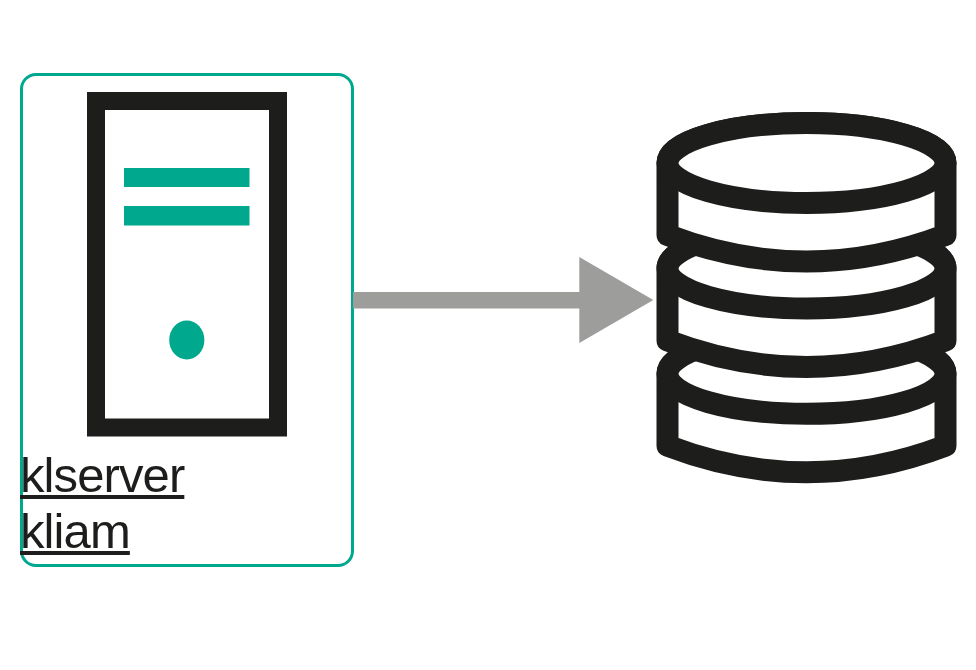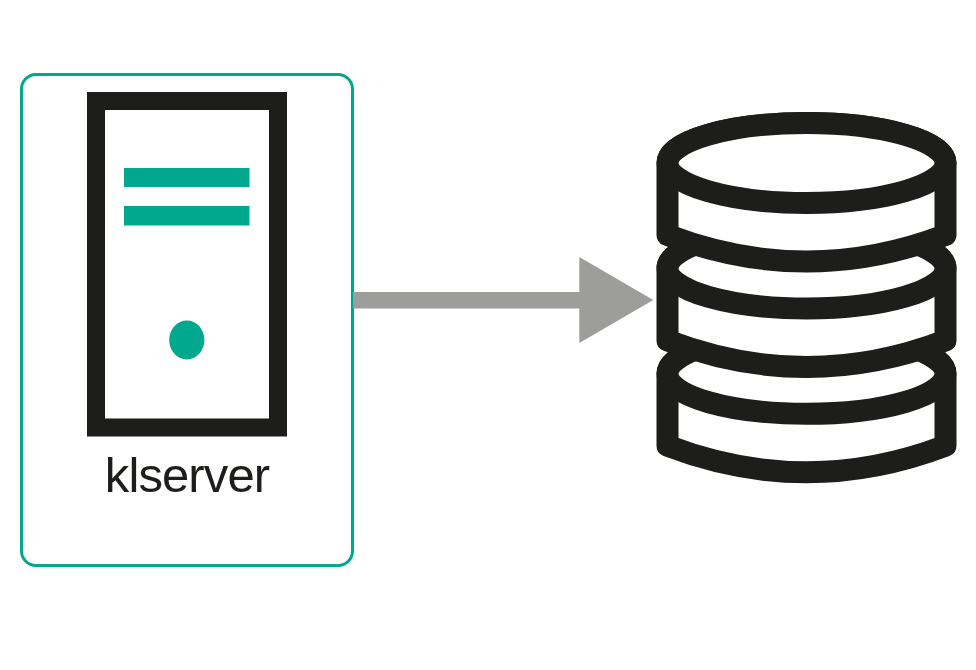--- a/index.html
+++ b/index.html
@@ -31,26 +31,27 @@
     left: 87px;
     top: 92px;
     width: 200px;
     height: 345px;
   }
   .node-label {
     position: absolute;
     left: 20px;
     top: 447px;
     width: 334px;
-    text-align: center;
+    text-align: left;
     color: var(--icon-black, #1d1d1b);
     font-size: 49px;
     line-height: 56px;
     letter-spacing: -0.9px;
     white-space: pre;
+    text-decoration: underline;
   }
   .arrow-svg {
     position: absolute;
     left: 353px;
     top: 256px;
     width: 301px;
     height: 88px;
   }
   .database-icon-svg {
     position: absolute;
@@ -79,21 +80,21 @@
 
   <div class="node-box"></div>
 
   <svg class="server-icon-svg" viewBox="0 0 200 345" aria-hidden="true">
     <rect x="9" y="9" width="182" height="326.5" fill="none" class="stroke-black" stroke-width="18"></rect>
     <rect x="37" y="76" width="125.5" height="19" class="fill-teal"></rect>
     <rect x="37" y="114" width="125.5" height="19.5" class="fill-teal"></rect>
     <ellipse cx="99.8" cy="248" rx="17.6" ry="19.4" class="fill-teal"></ellipse>
   </svg>
 
-  <div class="node-label"><span>klserver</span><br></div>
+  <div class="node-label"><span>klserver</span><br><span>kliam</span></div>
 
   <svg class="arrow-svg" viewBox="0 0 301 88" aria-hidden="true">
     <rect x="0" y="36" width="227" height="16.5" class="fill-gray"></rect>
     <polygon points="226.3,1 300.3,44 226.3,87" class="fill-gray"></polygon>
   </svg>
 
   <svg class="database-icon-svg" viewBox="0 0 301 373" aria-hidden="true">
     <g>
       <path class="fill-white stroke-black" stroke-width="22" stroke-linejoin="round" d="M 11.5 262.8 L 11.5 334.8 Q 150.5 387.8 289.5 334.8 L 289.5 262.8 A 139 40 0 0 0 11.5 262.8 Z"></path>
       <ellipse class="fill-white stroke-black" stroke-width="22" cx="150.5" cy="262.8" rx="139" ry="40"></ellipse>

